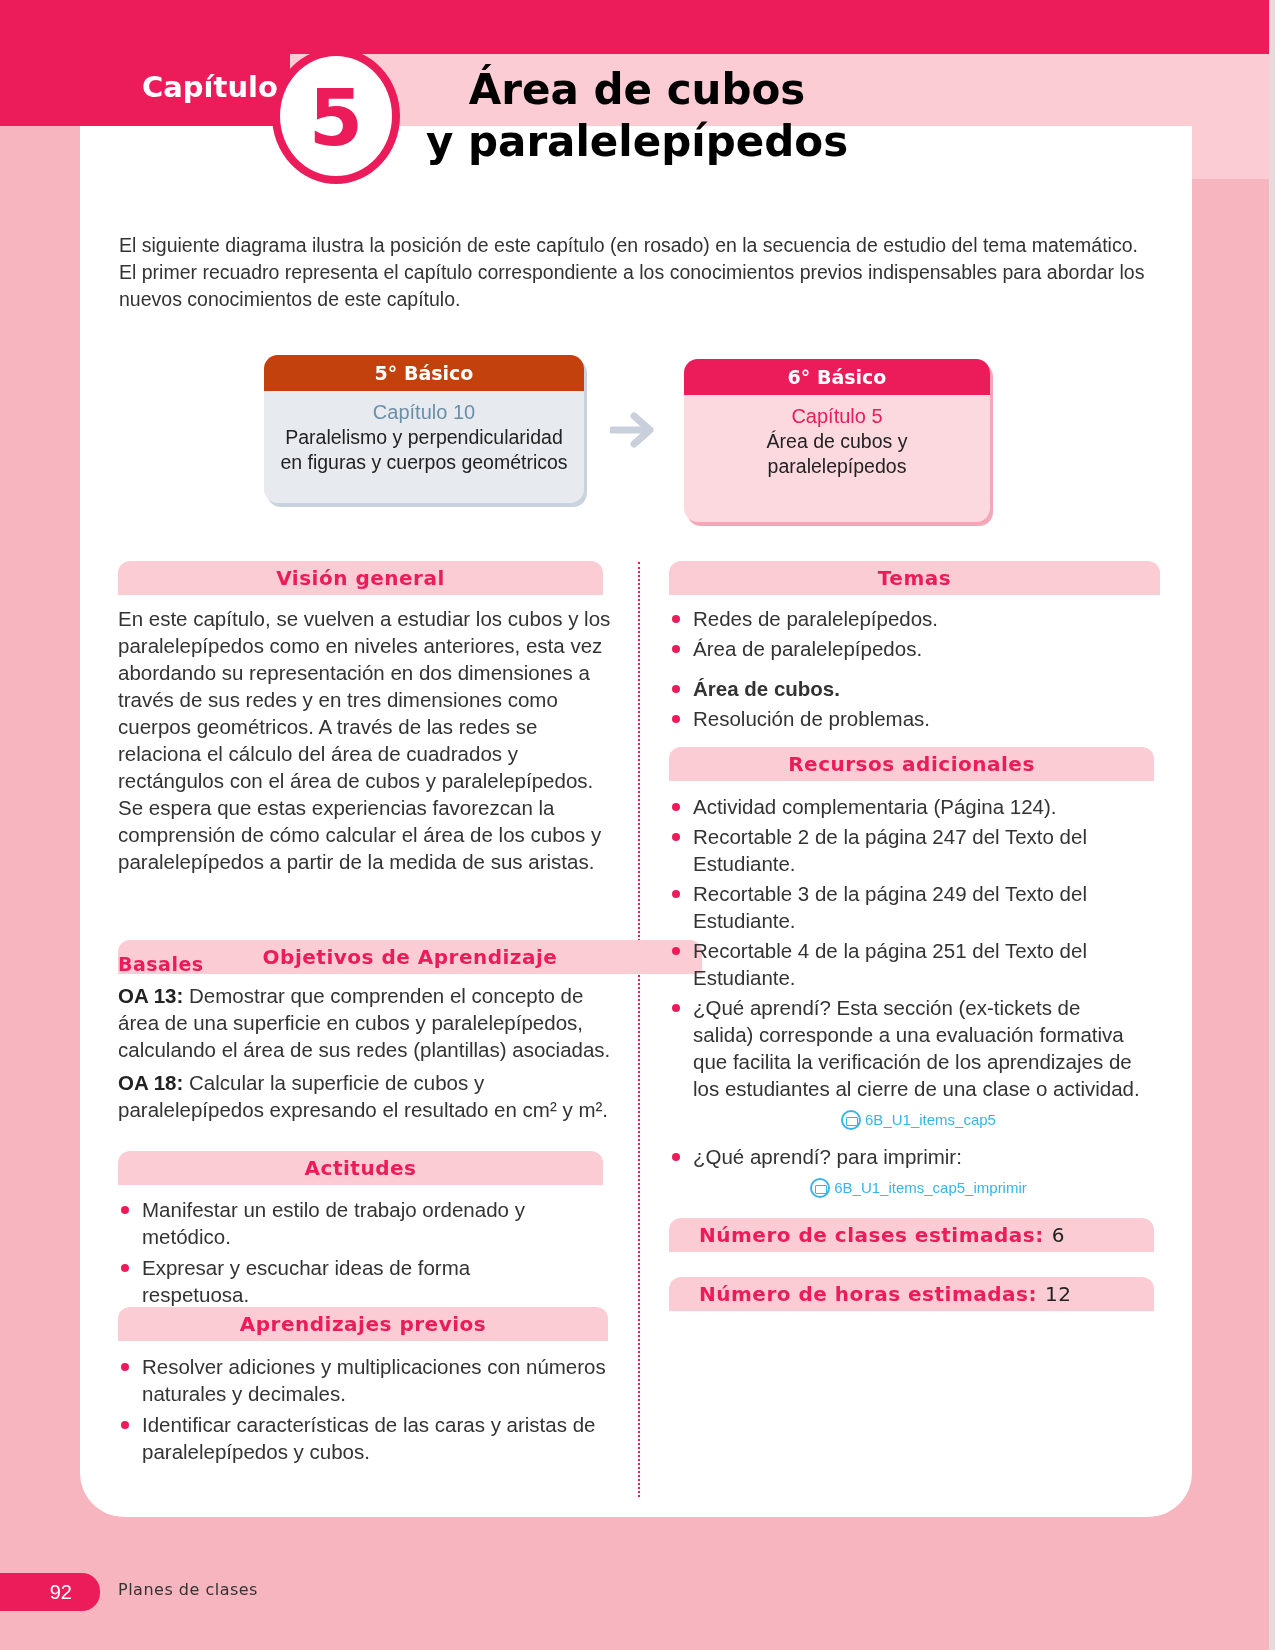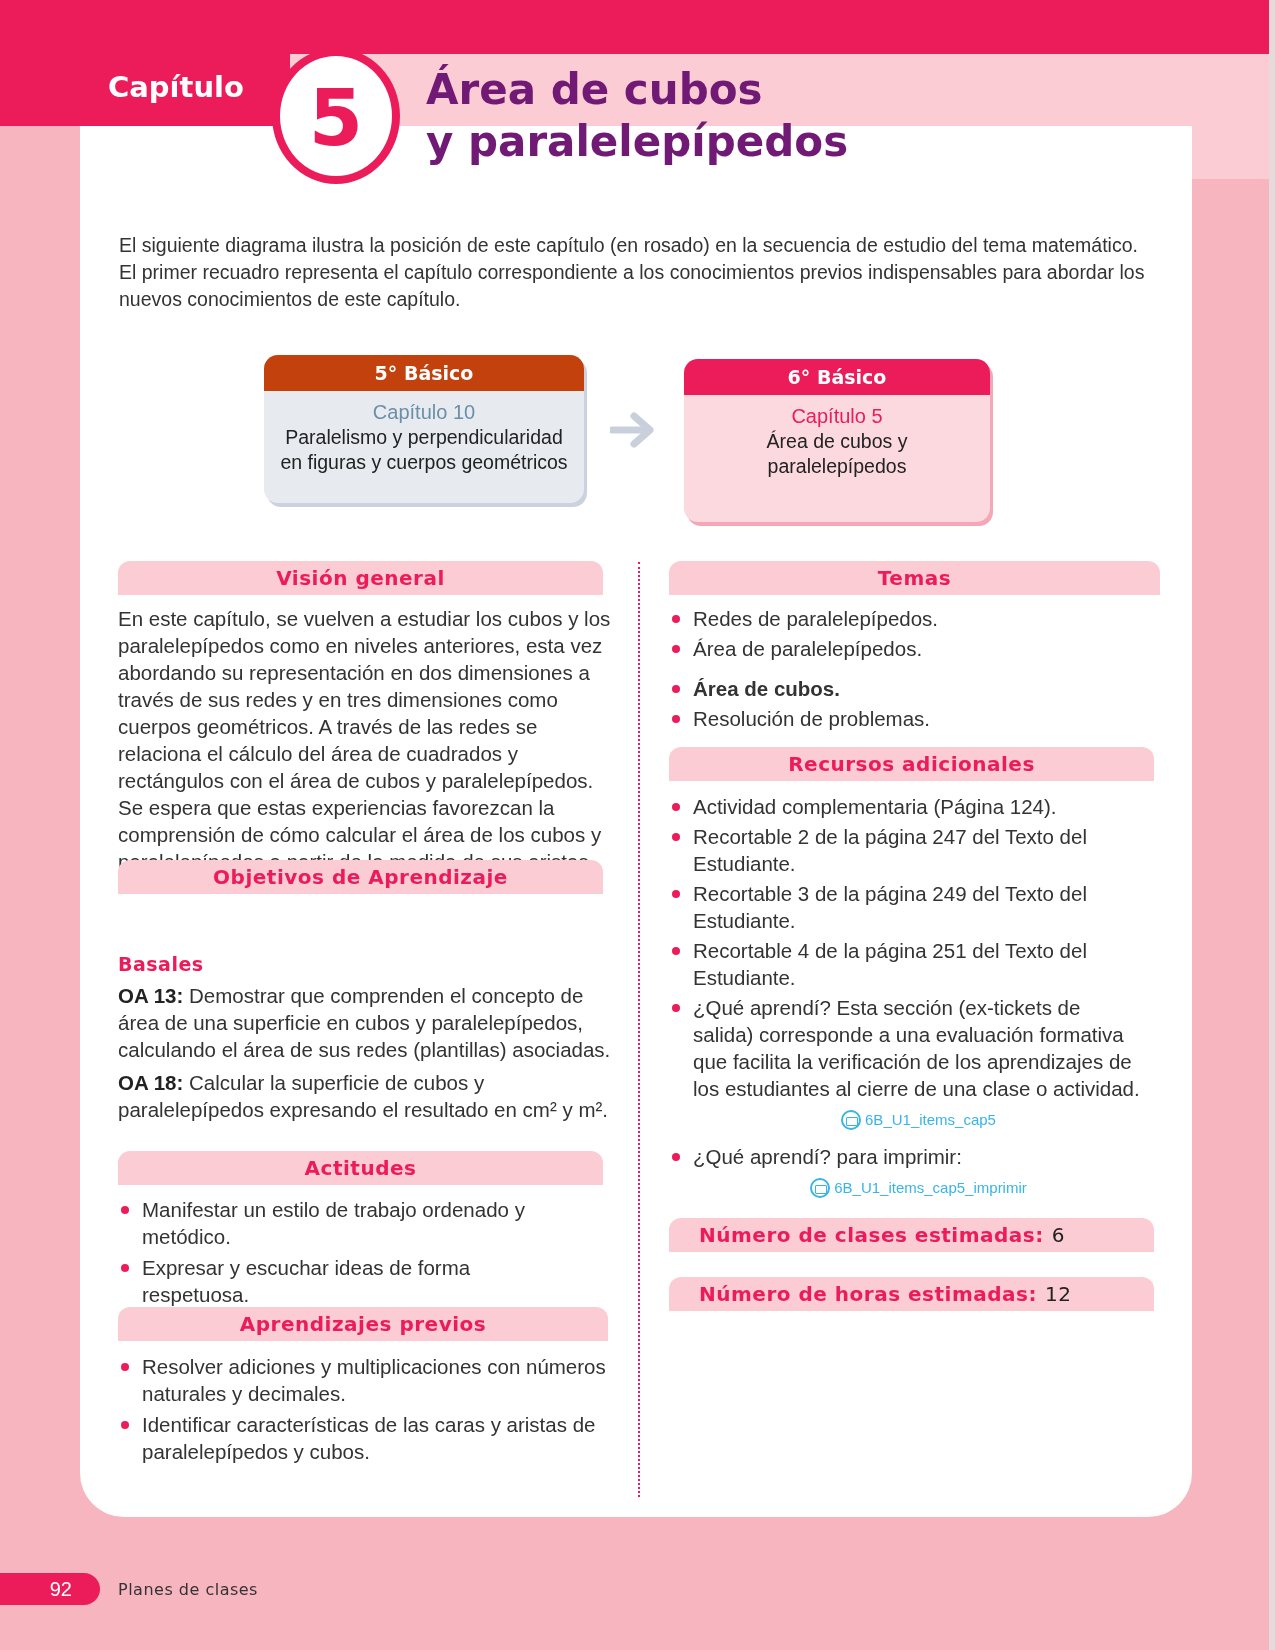--- a/index.html
+++ b/index.html
@@ -26,39 +26,39 @@
   .title-band {
     position: absolute; left: 290px; top: 54px; width: 979px; height: 125px;
     background: #fbccd4;
   }
   .card {
     position: absolute; left: 80px; top: 126px; width: 1112px; height: 1391px;
     background: #ffffff;
     border-radius: 0 0 44px 44px;
   }
   .chapter-word {
-    position: absolute; left: 108px; top: 70px;
+    position: absolute; left: 142px; top: 70px;
     font-family: "DejaVu Sans", sans-serif; font-weight: bold;
     font-size: 29px; color: #ffffff;
   }
   .chapter-circle {
     position: absolute; left: 272px; top: 48px; width: 128px; height: 136px;
     border-radius: 50%;
     background: #ffffff;
     border: 8px solid #ec1c5b;
     display: flex; align-items: center; justify-content: center;
   }
   .chapter-num {
     font-family: "DejaVu Sans", sans-serif; font-weight: bold;
     font-size: 78px; color: #ec1c5b; line-height: 1; margin-top: 4px;
   }
   .chapter-title {
     position: absolute; left: 426px; top: 64px;
     font-family: "DejaVu Sans", sans-serif; font-weight: bold;
-    font-size: 42px; line-height: 52px; color: #701a75;
+    font-size: 42px; line-height: 52px; color: #000000; text-align: center;
   }
   .intro {
     position: absolute; left: 119px; top: 232px; width: 1030px;
     font-family: "Liberation Sans", sans-serif;
     font-size: 19.5px; line-height: 27px; color: #333;
   }
   
   .dbox {
     position: absolute; border-radius: 14px; overflow: hidden;
   }
@@ -121,21 +121,21 @@
   }
   .folder-icon {
     width: 20px; height: 20px; border-radius: 50%;
     border: 2px solid #38b4e6; margin-right: 4px; position: relative; background:#fff;
   }
   .folder-icon::after {
     content: ""; position: absolute; left: 3px; top: 5px; width: 10px; height: 7px;
     border: 1.5px solid #38b4e6; border-radius: 1px;
   }
   .footer-tab {
-    position: absolute; left: 0; top: 1573px; width: 100px; height: 32px;
+    position: absolute; left: 0; top: 1573px; width: 100px; height: 38px;
     background: #ec1c5b; border-radius: 0 18px 18px 0;
     display: flex; align-items: center; justify-content: flex-end; padding-right: 28px;
     color: #fff; font-family: "Liberation Sans", sans-serif; font-size: 20px;
   }
   .footer-label {
     position: absolute; left: 118px; top: 1580px;
     font-family: "DejaVu Sans", sans-serif; font-size: 16px; color: #333; letter-spacing: 0.5px;
   }
 </style>
 </head>
@@ -179,21 +179,21 @@
     <div class="dbox-desc">Área de cubos y</div>
     <div class="dbox-desc">paralelepípedos</div>
   </div>
 </div>
 
 <div class="col-divider"></div>
 
 <div class="sec-head" style="left:118px; top:561px; width:485px;">Visión general</div>
 <p class="body-text" style="left:118px; top:605px; width:495px;">En este capítulo, se vuelven a estudiar los cubos y los paralelepípedos como en niveles anteriores, esta vez abordando su representación en dos dimensiones a través de sus redes y en tres dimensiones como cuerpos geométricos. A través de las redes se relaciona el cálculo del área de cuadrados y rectángulos con el área de cubos y paralelepípedos. Se espera que estas experiencias favorezcan la comprensión de cómo calcular el área de los cubos y paralelepípedos a partir de la medida de sus aristas.</p>
 
-<div class="sec-head" style="left:118px; top:860px; width:485px;">Objetivos de Aprendizaje</div>
+<div class="sec-head" style="left:118px; top:940px; width:584px;">Objetivos de Aprendizaje</div>
 <div class="body-text" style="left:118px; top:951px; width:500px;">
   <div class="basales">Basales</div>
   <p style="margin-top:4px;">
     <span class="oa-code">OA 13:</span>
     <span>Demostrar que comprenden el concepto de área de una superficie en cubos y paralelepípedos, calculando el área de sus redes (plantillas) asociadas.</span>
   </p>
   <p style="margin-top:6px;">
     <span class="oa-code">OA 18:</span>
     <span>Calcular la superficie de cubos y paralelepípedos expresando el resultado en cm² y m².</span>
   </p>

